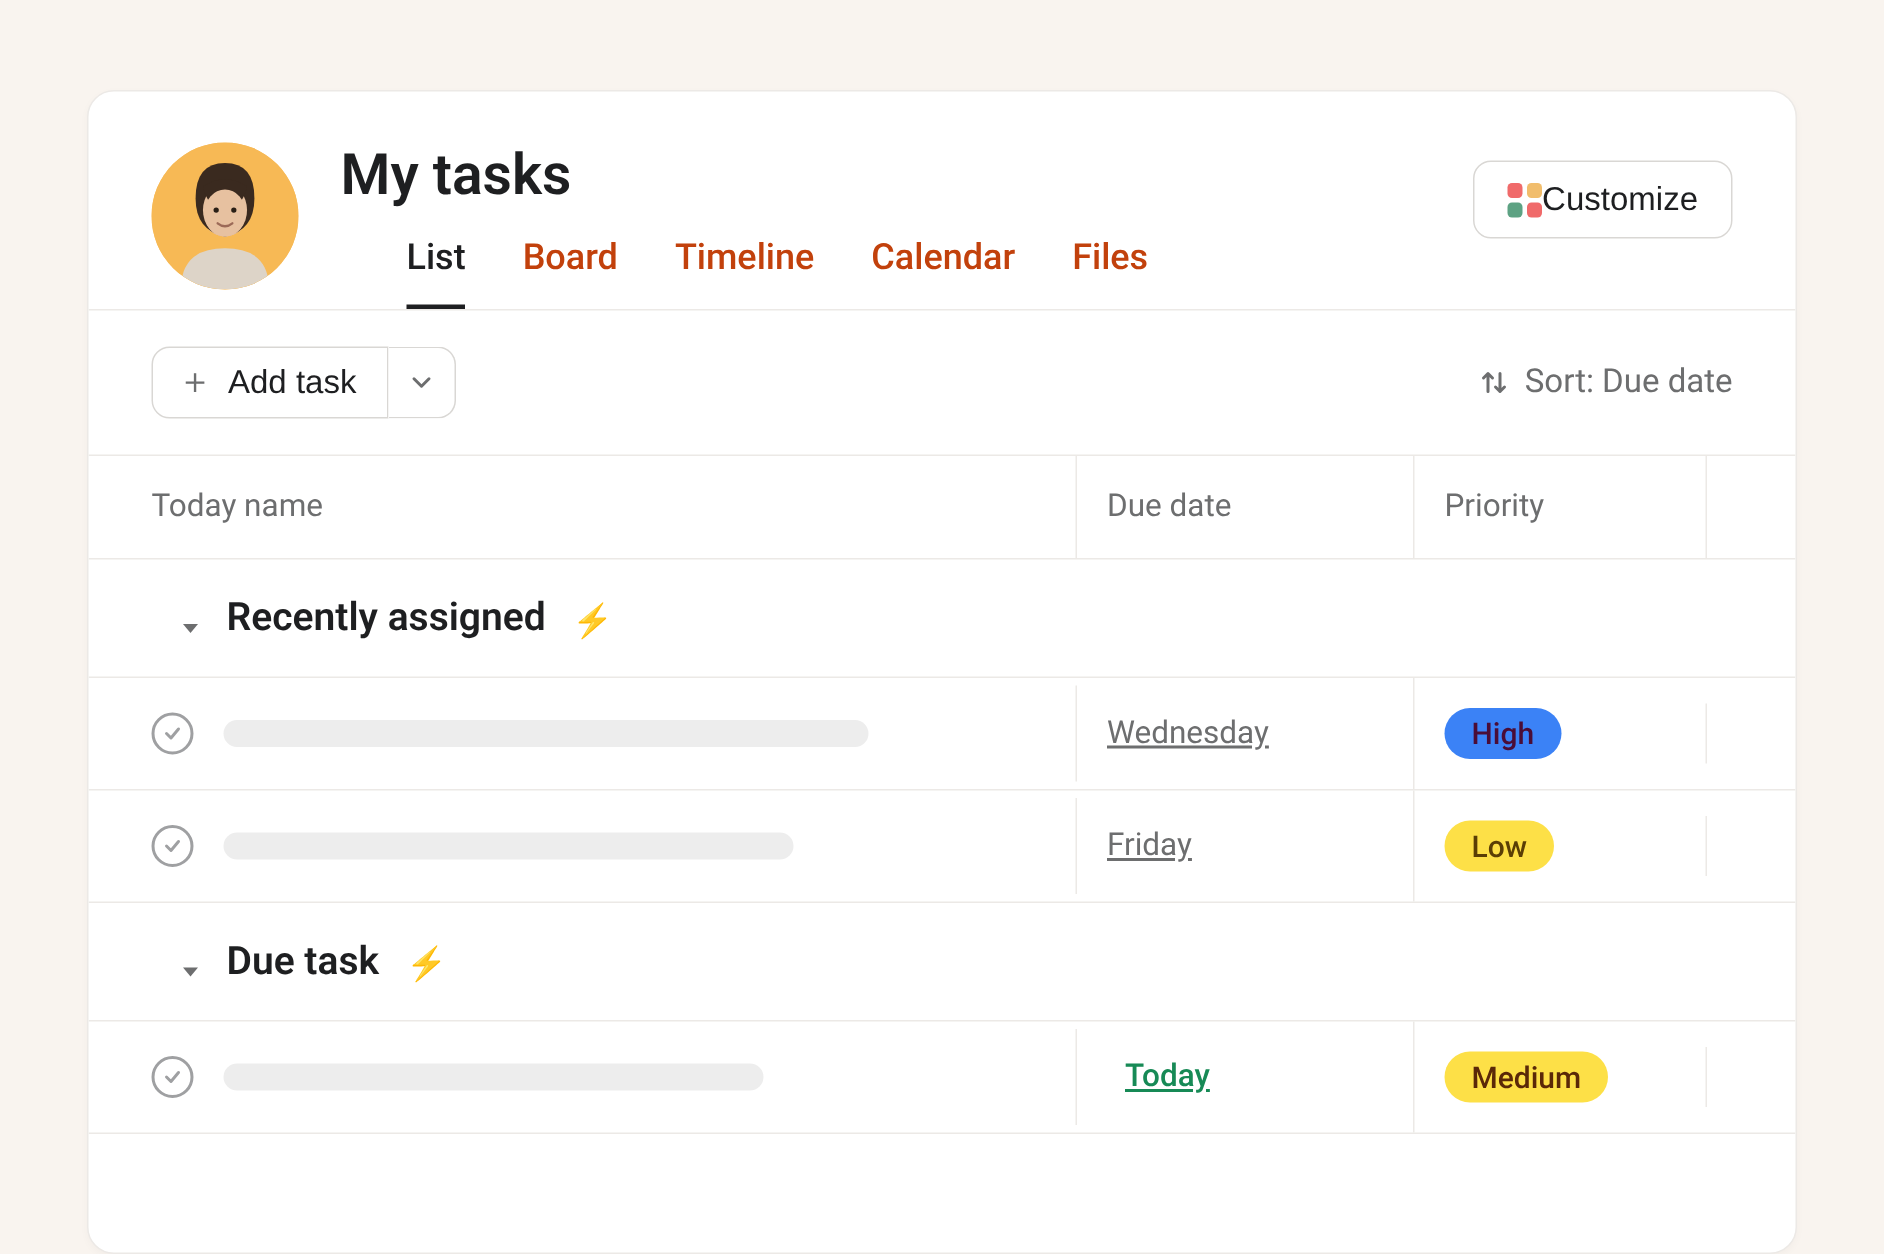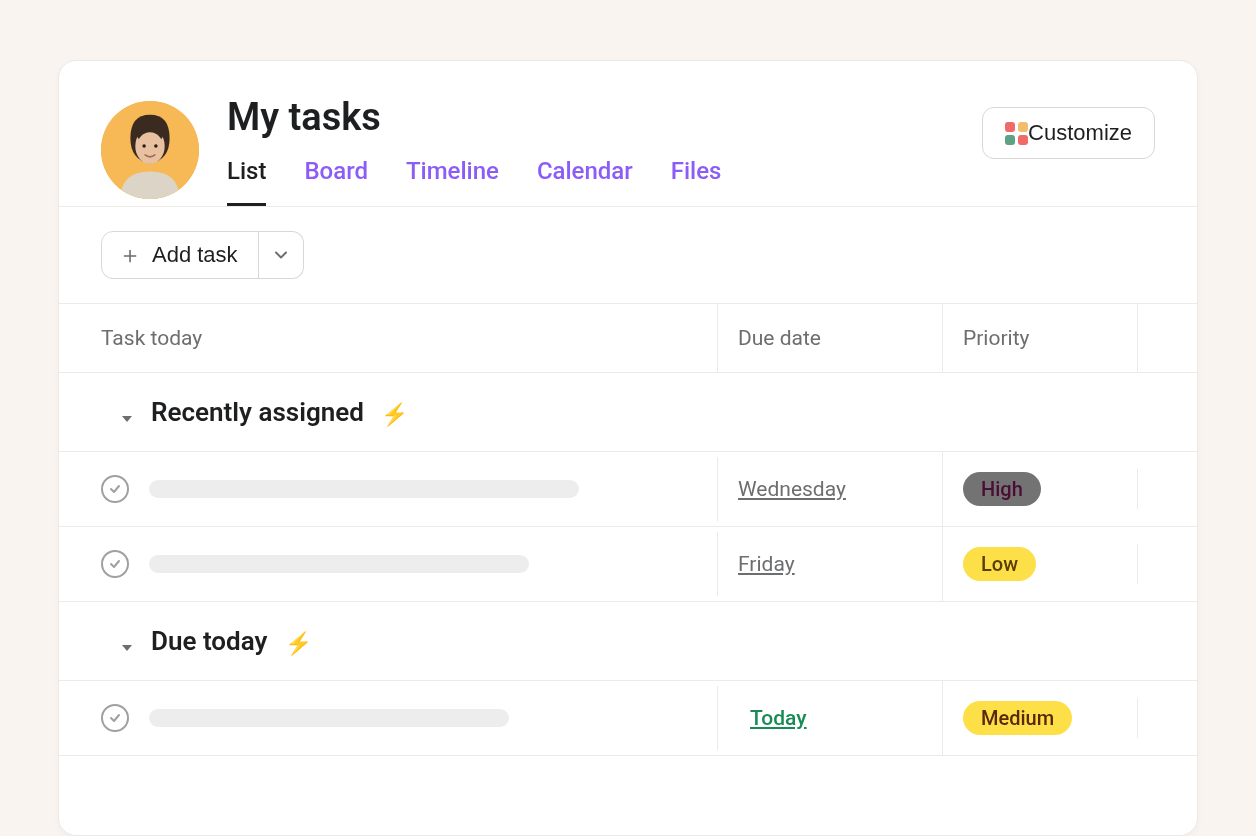--- a/index.html
+++ b/index.html
@@ -15,21 +15,21 @@
       background: #ffffff;
       border: 1px solid #ece9e6;
       border-radius: 18px;
       width: 100%;
       height: 776px;
       box-shadow: 0 2px 6px rgba(0,0,0,0.03);
       overflow: hidden;
     }
     .header {
       display: flex;
-      align-items: center;
+      align-items: flex-start;
       padding: 34px 42px 0 42px;
       position: relative;
       border-bottom: 1px solid #ece9e6;
     }
     .avatar {
       width: 98px;
       height: 98px;
       border-radius: 50%;
       background: #f7b955;
       flex-shrink: 0;
@@ -46,25 +46,26 @@
       line-height: 1.1;
       margin-top: 2px;
       margin-bottom: 18px;
     }
     .tabs {
       display: flex;
       gap: 38px;
       font-size: 24px;
       color: #6d6e6f;
       font-weight: 500;
+      margin-left: 44px;
     }
     .tab {
       padding-bottom: 18px;
       cursor: pointer;
-      color: #8b5cf6;
+      color: #c2410c;
     }
     .tab.active {
       color: #1e1f21;
       border-bottom: 3px solid #1e1f21;
     }
     .customize-btn {
       position: absolute;
       right: 42px;
       top: 46px;
       display: flex;
@@ -206,21 +207,21 @@
     }
     .due-today { color: #178a56; font-weight: 500; padding-left: 32px; }
     .pill {
       display: inline-block;
       padding: 5px 18px;
       border-radius: 999px;
       font-size: 20px;
       font-weight: 500;
       color: #1e1f21;
     }
-    .pill-high   { background: #737373; color: #4a0d37; }
+    .pill-high   { background: #3b82f6; color: #4a0d37; }
     .pill-low    { background: #fde047; color: #5a3e05; }
     .pill-medium { background: #fde047; color: #5a2808; }
   </style>
 </head>
 <body>
 
 <div class="card">
 
   <div class="header">
     <div class="avatar">
@@ -263,25 +264,32 @@
       <button class="add-task-btn">
         <span class="plus-icon">＋</span>
         <span>Add task</span>
       </button>
       <button class="add-task-more">
         <svg class="chevron-down-small" viewBox="0 0 16 16">
           <path d="M3 5.5 L8 10.5 L13 5.5" stroke="#6d6e6f" stroke-width="2" fill="none" stroke-linecap="round" stroke-linejoin="round"></path>
         </svg>
       </button>
     </div>
+    <div class="sort">
+      <svg width="20" height="20" viewBox="0 0 20 20">
+        <path d="M6 4 L6 16 M3 7 L6 4 L9 7" stroke="#6d6e6f" stroke-width="2" fill="none" stroke-linecap="round" stroke-linejoin="round"></path>
+        <path d="M14 16 L14 4 M11 13 L14 16 L17 13" stroke="#6d6e6f" stroke-width="2" fill="none" stroke-linecap="round" stroke-linejoin="round"></path>
+      </svg>
+      <span>Sort: Due date</span>
+    </div>
   </div>
 
   <div class="table">
     <div class="thead">
-      <div class="th">Task today</div>
+      <div class="th">Today name</div>
       <div class="th">Due date</div>
       <div class="th">Priority</div>
       <div class="th"></div>
     </div>
     <div id="tbody">
         <div class="section-row">
           <svg width="16" height="16" viewBox="0 0 16 16" class="section-caret">
             <path d="M3 5 L8 11 L13 5 Z" fill="#6d6e6f"></path>
           </svg>
           <span class="section-title">Recently assigned</span>
@@ -310,21 +318,21 @@
             <span class="placeholder-bar" style="width:380px"></span>
           </div>
           <div class="task-cell">Friday</div>
           <div class="task-cell"><span class="pill pill-low">Low</span></div>
           <div class="task-cell"></div>
         </div>
         <div class="section-row">
           <svg width="16" height="16" viewBox="0 0 16 16" class="section-caret">
             <path d="M3 5 L8 11 L13 5 Z" fill="#6d6e6f"></path>
           </svg>
-          <span class="section-title">Due today</span>
+          <span class="section-title">Due task</span>
           <span class="bolt">⚡</span>
         </div>
         <div class="task-row">
           <div class="task-cell">
             <span class="check-circle">
               <svg width="14" height="14" viewBox="0 0 14 14">
                 <path d="M3 7 L6 10 L11 4" stroke="#9fa0a2" stroke-width="2" fill="none" stroke-linecap="round" stroke-linejoin="round"></path>
               </svg>
             </span>
             <span class="placeholder-bar" style="width:360px"></span>

